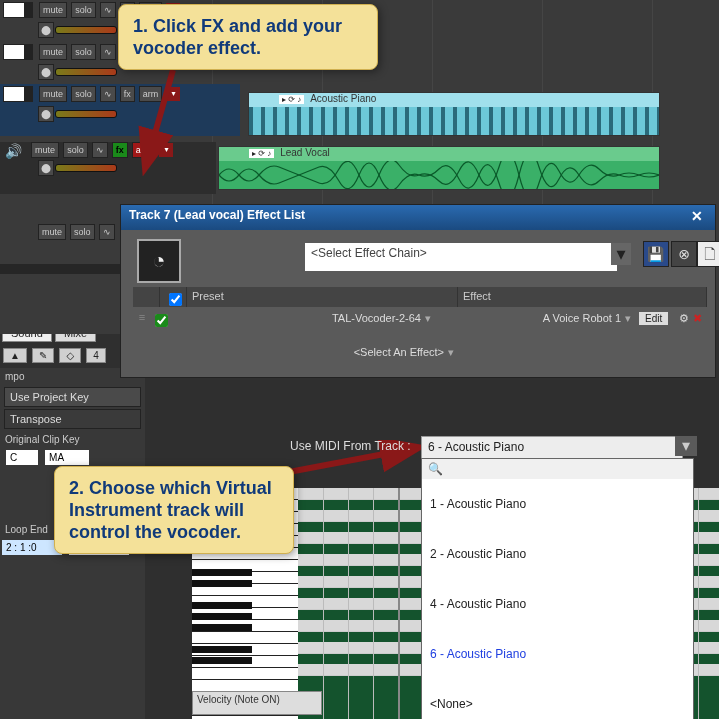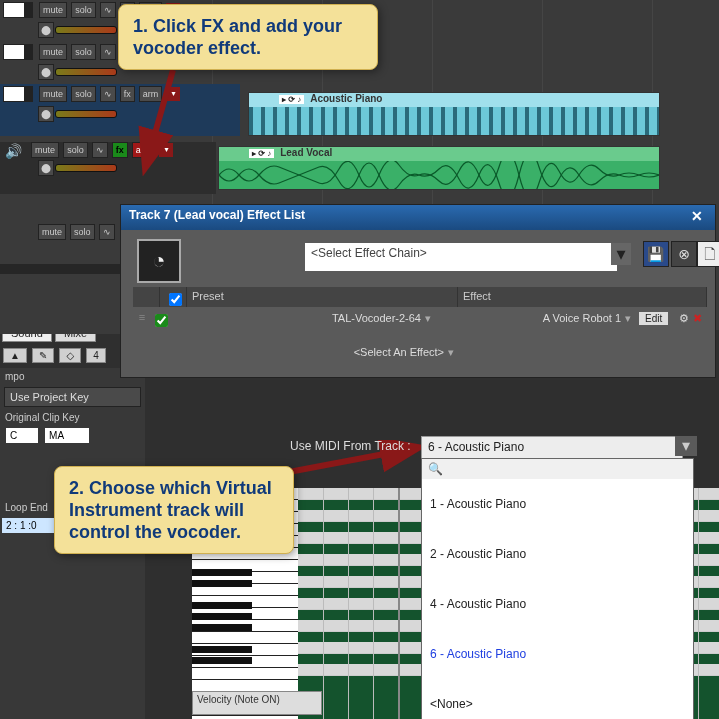--- a/index.html
+++ b/index.html
@@ -7,21 +7,21 @@
 .trackrow.alt{background:#1e3a5a;}
 .trackrow.alt2{background:#2d2d2d;}
 .kbdicon{display:inline-block;width:28px;height:14px;background:linear-gradient(to right,#fff 0,#fff 70%,#222 70%,#222 100%);margin:2px 3px;vertical-align:middle;border:1px solid #222;}
 .btn{display:inline-block;background:#4a4a4a;border:1px solid #222;color:#ccc;font-size:9px;padding:1px 3px;height:12px;line-height:12px;vertical-align:middle;margin-right:1px;}
 .btn.green{background:#1a8a1a;color:#000;font-weight:bold;}
 .btn.red{background:#a01818;color:#fff;}
 .ibtn{display:inline-block;width:14px;height:14px;background:#4a4a4a;border:1px solid #222;vertical-align:middle;margin-right:1px;font-size:9px;text-align:center;line-height:14px;color:#ccc;}
 .fader{display:inline-block;width:60px;height:6px;background:linear-gradient(to right,#7a7a1a,#aa3a1a);vertical-align:middle;border:1px solid #111;border-radius:3px;}
 .dropcaret{display:inline-block;width:14px;height:14px;background:#8a1818;vertical-align:middle;color:#fff;text-align:center;line-height:14px;font-size:8px;}
 .timeline{position:absolute;left:212px;top:0;right:0;height:719px;background:repeating-linear-gradient(to right,#454545 0,#454545 1px,#3a3a3a 1px,#3a3a3a 110px);}
-.clip{position:absolute;height:42px;border:1px solid #333;font-weight:bold;}
+.clip{position:absolute;height:42px;border:1px solid #333;}
 .clip.blue{background:#6cc8d8;}
 .clip.green{background:#3ab068;}
 .clip-title{position:absolute;top:0;left:0;right:0;height:14px;font-size:10px;color:#333;padding-left:30px;}
 .clip.blue .clip-title{background:#a0e0ec;}
 .clip.green .clip-title{background:#6acb8d;}
 .clip-wave{position:absolute;top:14px;left:0;right:0;bottom:0;}
 .callout{position:absolute;background:#f4e199;border:1px solid #d0b050;border-radius:8px;padding:10px 14px;color:#103a7a;font-weight:bold;font-size:18px;line-height:22px;box-shadow:2px 2px 8px rgba(0,0,0,0.4);z-index:50;}
 .arrow{position:absolute;z-index:49;}
 .dialog{position:absolute;left:120px;top:204px;width:594px;height:172px;background:#5a5a5a;border:1px solid #222;z-index:40;}
 .dialog-titlebar{height:22px;background:linear-gradient(to bottom,#2a6ab0,#1a4a80);color:#fff;font-weight:bold;font-size:12px;padding:3px 8px 0 8px;}
@@ -199,20 +199,21 @@
   </div>
   <div style="position:absolute;left:2px;top:16px">
     <span class="tabn">▲</span>
     <span class="tabn">✎</span>
     <span class="tabn">◇</span>
     <span class="tabn">4</span>
   </div>
   <div class="panel-left" style="top:38px">
     <div class="pl-lbl">mpo</div>
     <div class="pl-box">Use Project Key</div>
+    <div class="pl-box" style="background:#3a3a3a">Transpose</div>
     <div class="pl-lbl">Original Clip Key</div>
     <div style="padding:0 4px">
       <span class="pl-val" style="width:24px">C</span>
       <span class="pl-val" style="width:36px">MA</span>
     </div>
     <div style="height:54px"></div>
     <div style="display:flex">
       <div class="pl-lbl" style="flex:1">Loop End</div>
       <div class="pl-lbl" style="flex:1;background:#4a4a4a"># Loops</div>
     </div>

